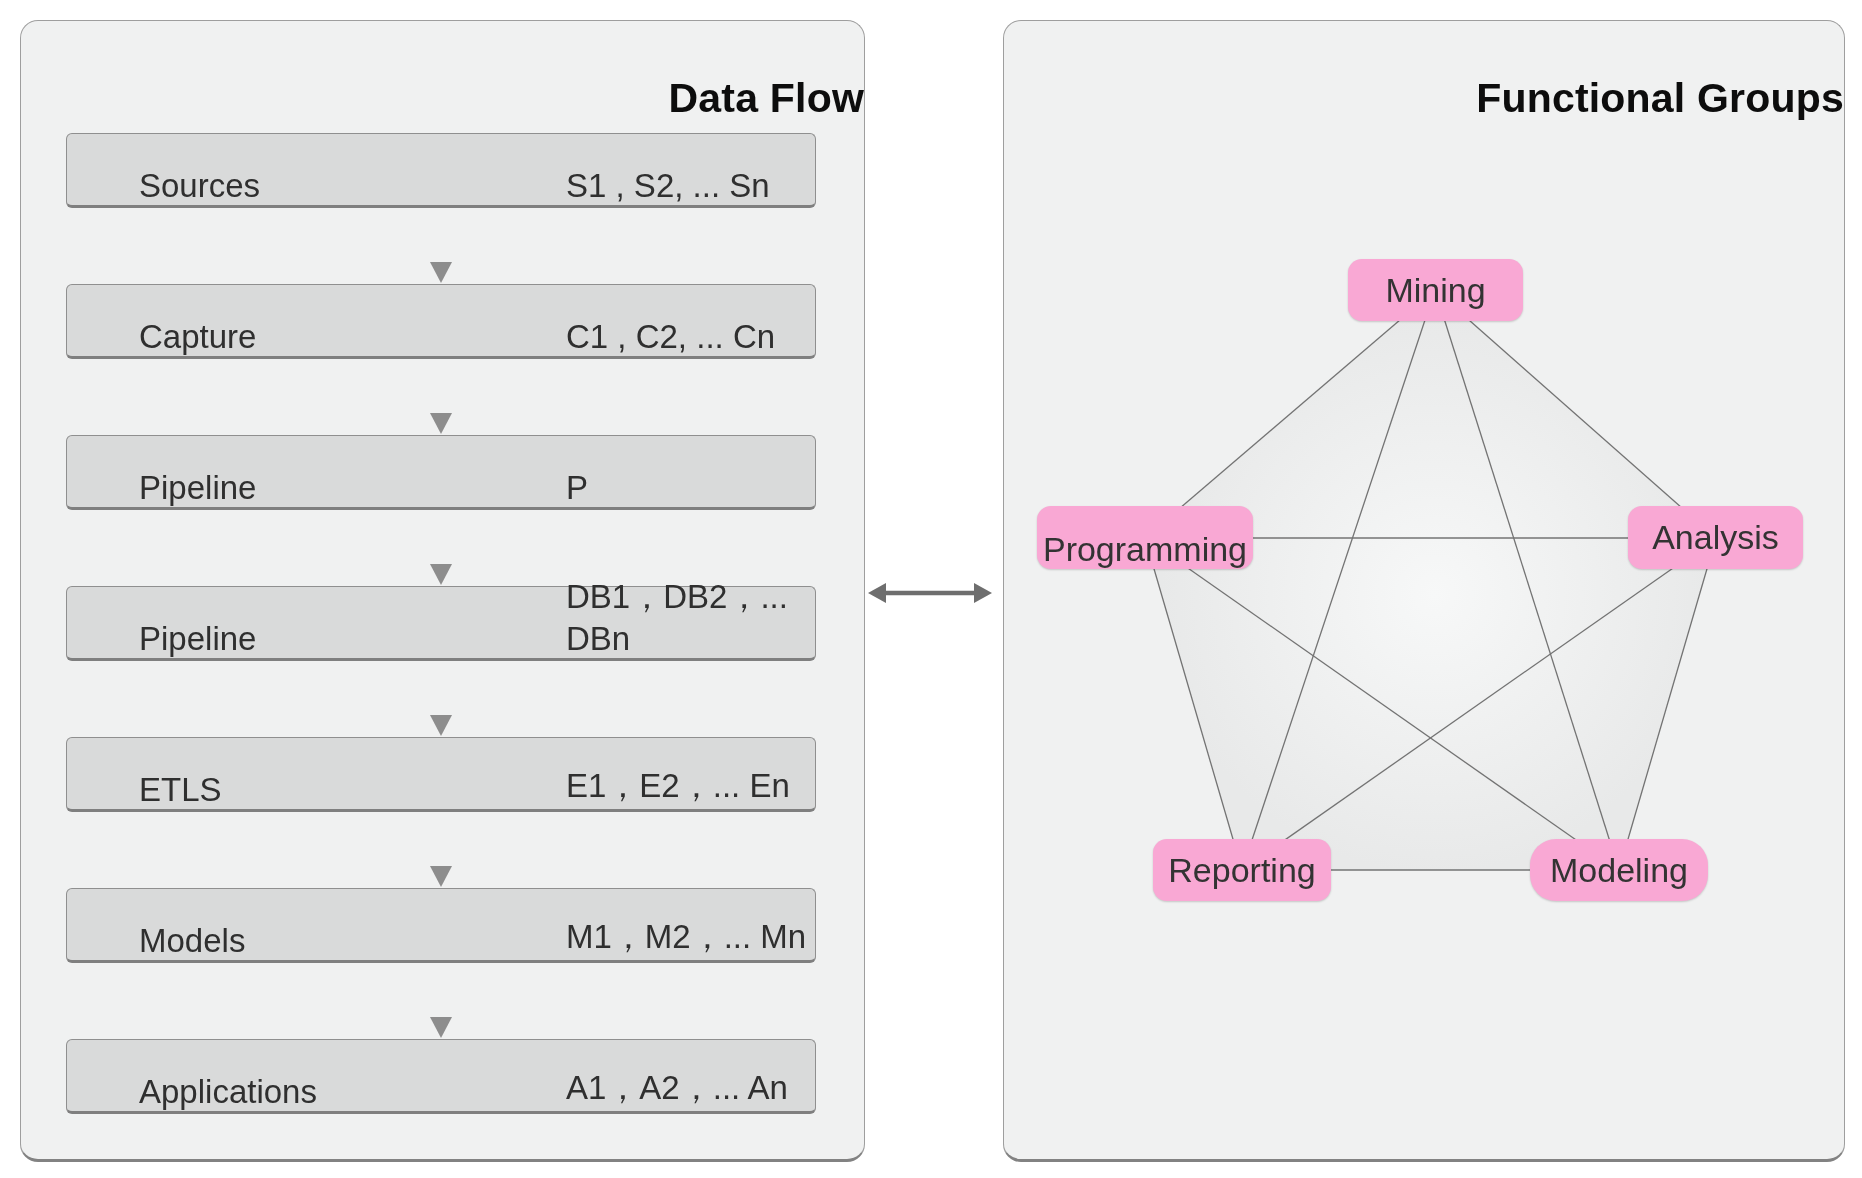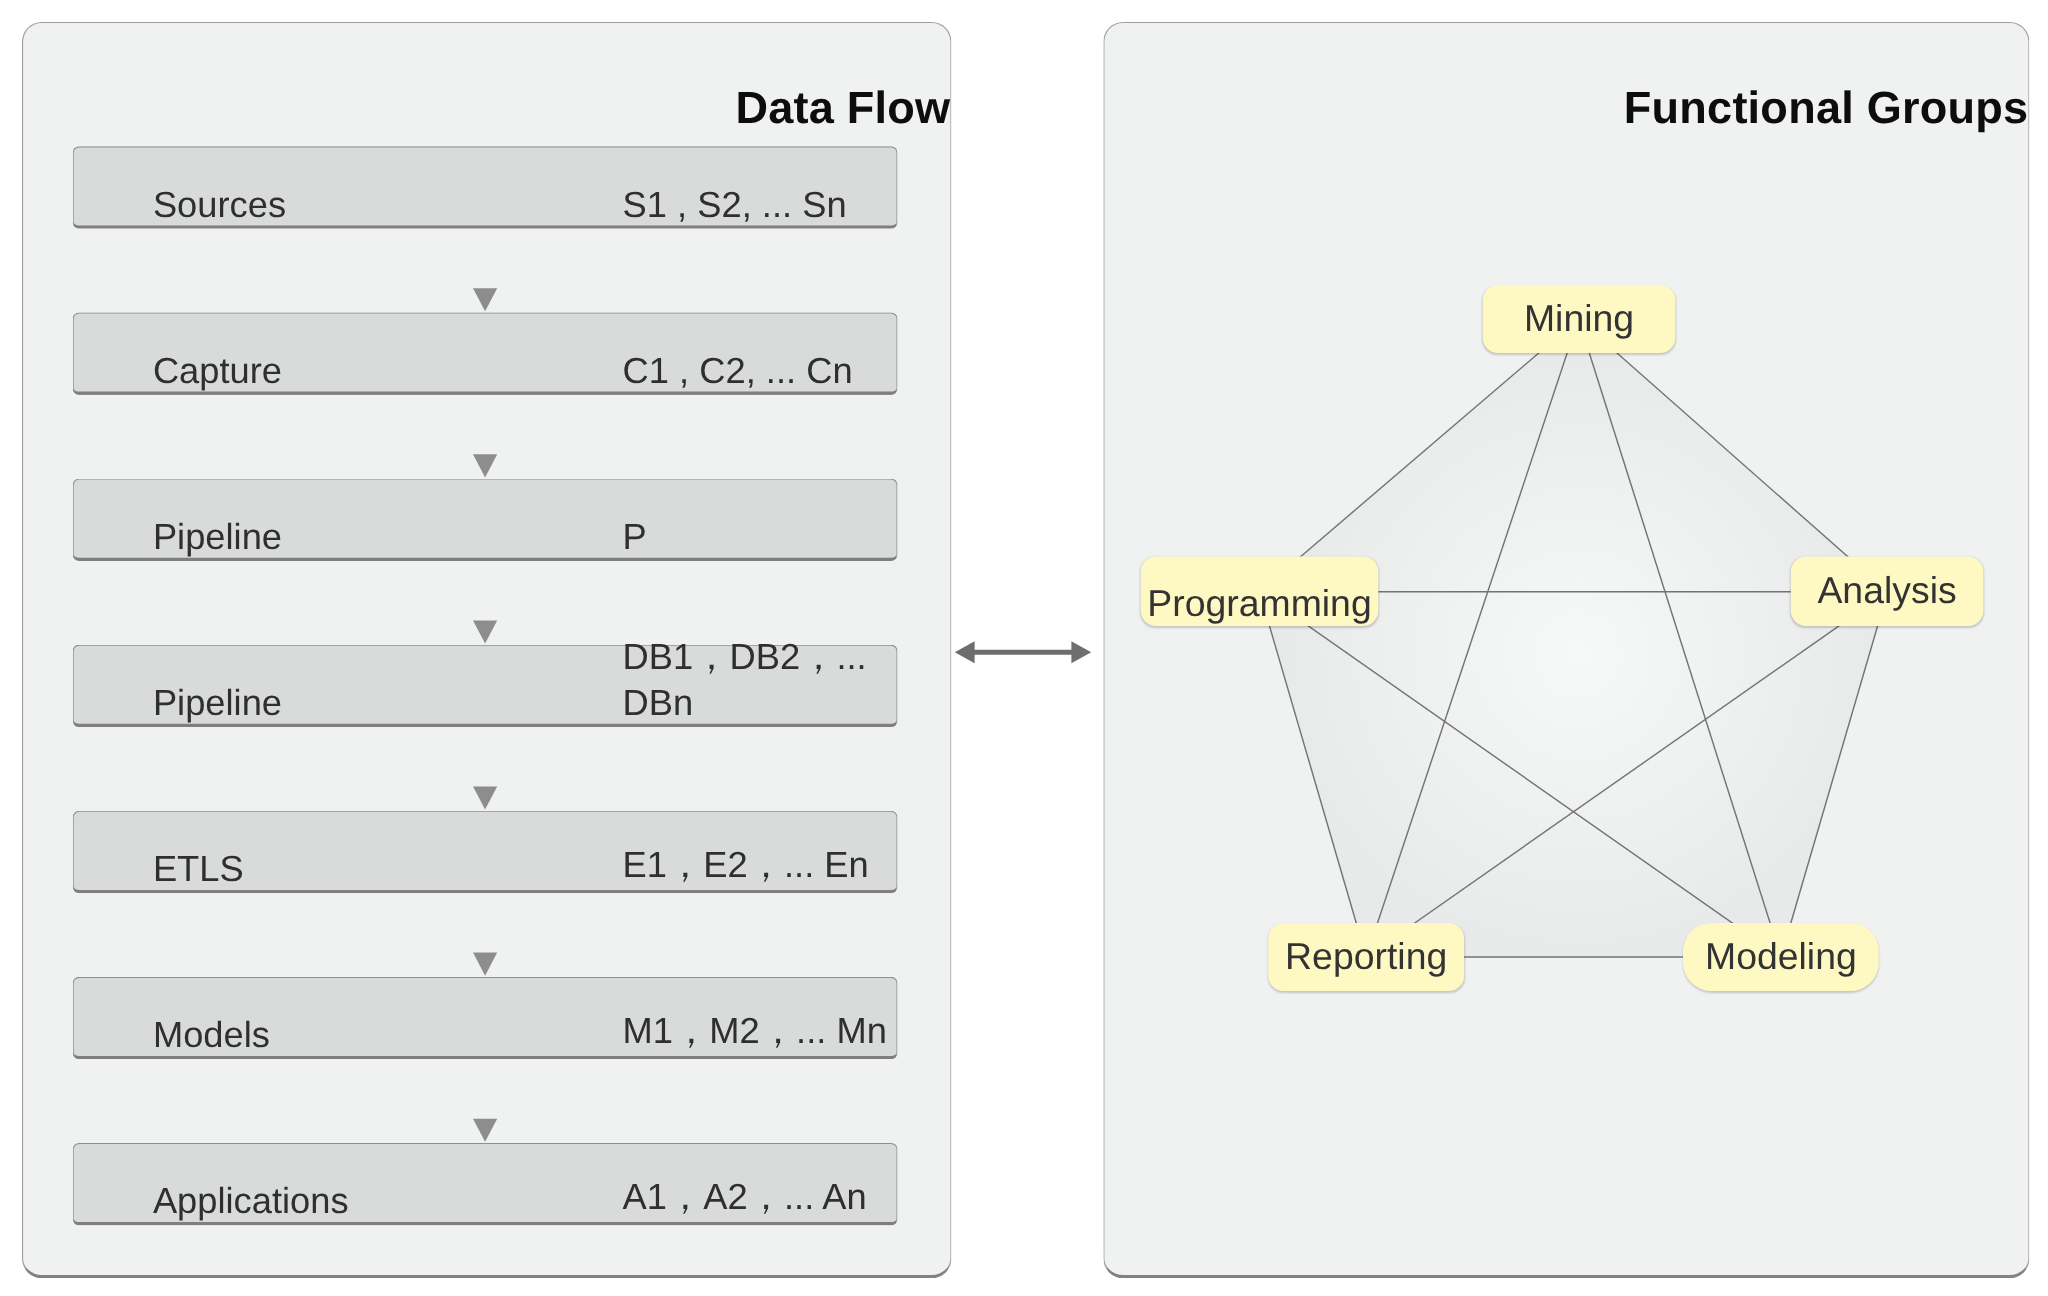--- a/index.html
+++ b/index.html
@@ -43,21 +43,21 @@
   .flow-row .value { flex:1;margin-left:20px; }
   .r0{top:112px}.r1{top:263px}.r2{top:414px}.r3{top:565px}.r4{top:716px}.r5{top:867px}.r6{top:1018px}
 
   .flow-arrows, .graph-svg {
     position:absolute; left:0; top:0; pointer-events:none;
   }
 
   
   .node {
     position:absolute;
-    background:#fef9c3;
+    background:#f9a8d4;
     border-radius:14px;
     display:flex; align-items:center; justify-content:center;
     font-size:34px; color:#333333;
     box-shadow:0 1px 2px rgba(0,0,0,0.18);
   }
   .node-mining      { left:344px; top:238px; width:175px; height:62px; }
   .node-programming { left:33px;  top:485px; width:216px; height:63px;align-items:flex-end; }
   .node-analysis    { left:624px; top:485px; width:175px; height:63px; }
   .node-reporting   { left:149px; top:818px; width:178px; height:62px; }
   .node-modeling    { left:526px; top:818px; width:178px; height:62px;border-radius:26px; }

